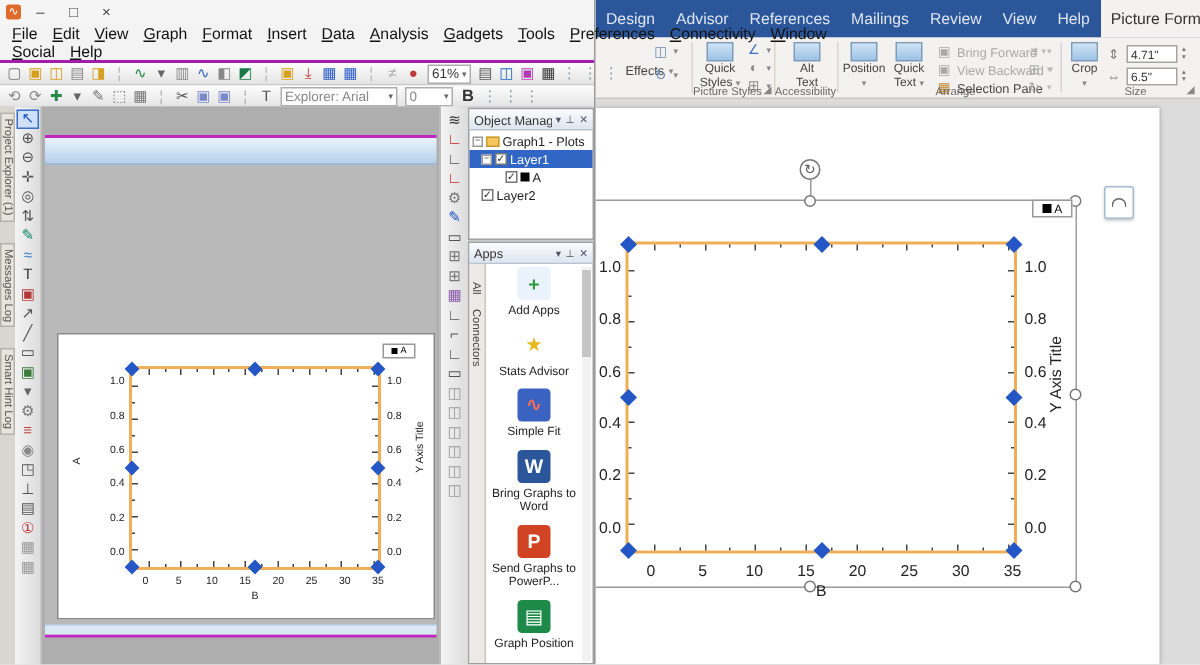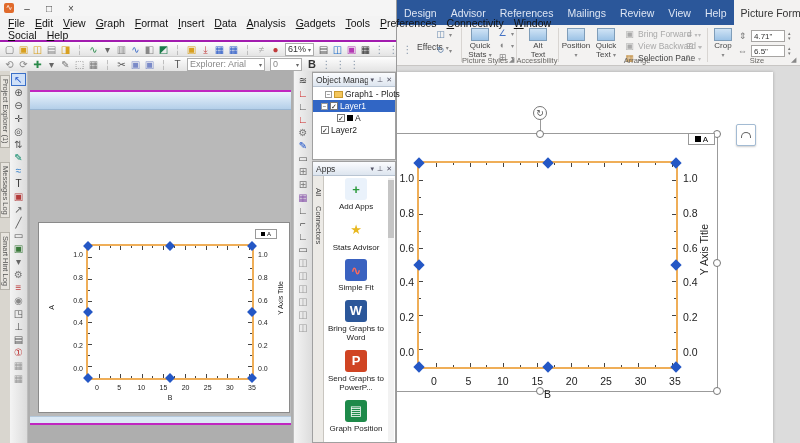--- a/index.html
+++ b/index.html
@@ -370,21 +370,21 @@
         </div>
 
       <div class="o-panel o-om">
         <div class="p-head">
           <span class="ph-t">Object Manager</span>
           <span class="p-ic">▾</span>
           <span class="p-ic">⊥</span>
           <span class="p-ic">✕</span>
         </div>
         <div class="tree">
-          <div class="t-row" style="padding-left:12px">
+          <div class="t-row" style="padding-left:2px">
             <span class="exp">−</span>
             <span class="folder"></span>
             <span>Graph1 - Plots</span>
           </div>
           <div class="t-row sel-row" style="padding-left:8px">
             <span class="exp">−</span>
             <span class="cb">✓</span>
             <span>Layer1</span>
           </div>
           <div class="t-row" style="padding-left:24px">
@@ -477,21 +477,21 @@
       <span class="rrow" style="left:38px; top:20px;">
           <span class="rsm" style="color:#6a8ab0">↻</span>
           <span class="rdd">▾</span>
         </span>
       <span class="w-sep" style="left:64px"></span>
 
       <div class="rbtn-big" style="left:68px; top:2px;">
         <span class="ric">
             <span class="ric-pic"></span>
           </span>
-        <span class="rtx"><span>Quick</span><br><span>Stats</span> <span class="rdd">▾</span></span>
+        <span class="rtx"><span>Quick</span><br><span>Styles</span> <span class="rdd">▾</span></span>
       </div>
       <span class="rrow" style="left:100px; top:3px;">
           <span class="rsm" style="color:#4472c4">∠</span>
           <span class="rdd">▾</span>
         </span>
       <span class="rrow" style="left:100px; top:15px;">
           <span class="rsm" style="color:#888">◐</span>
           <span class="rdd">▾</span>
         </span>
       <span class="rrow" style="left:100px; top:27px;">

